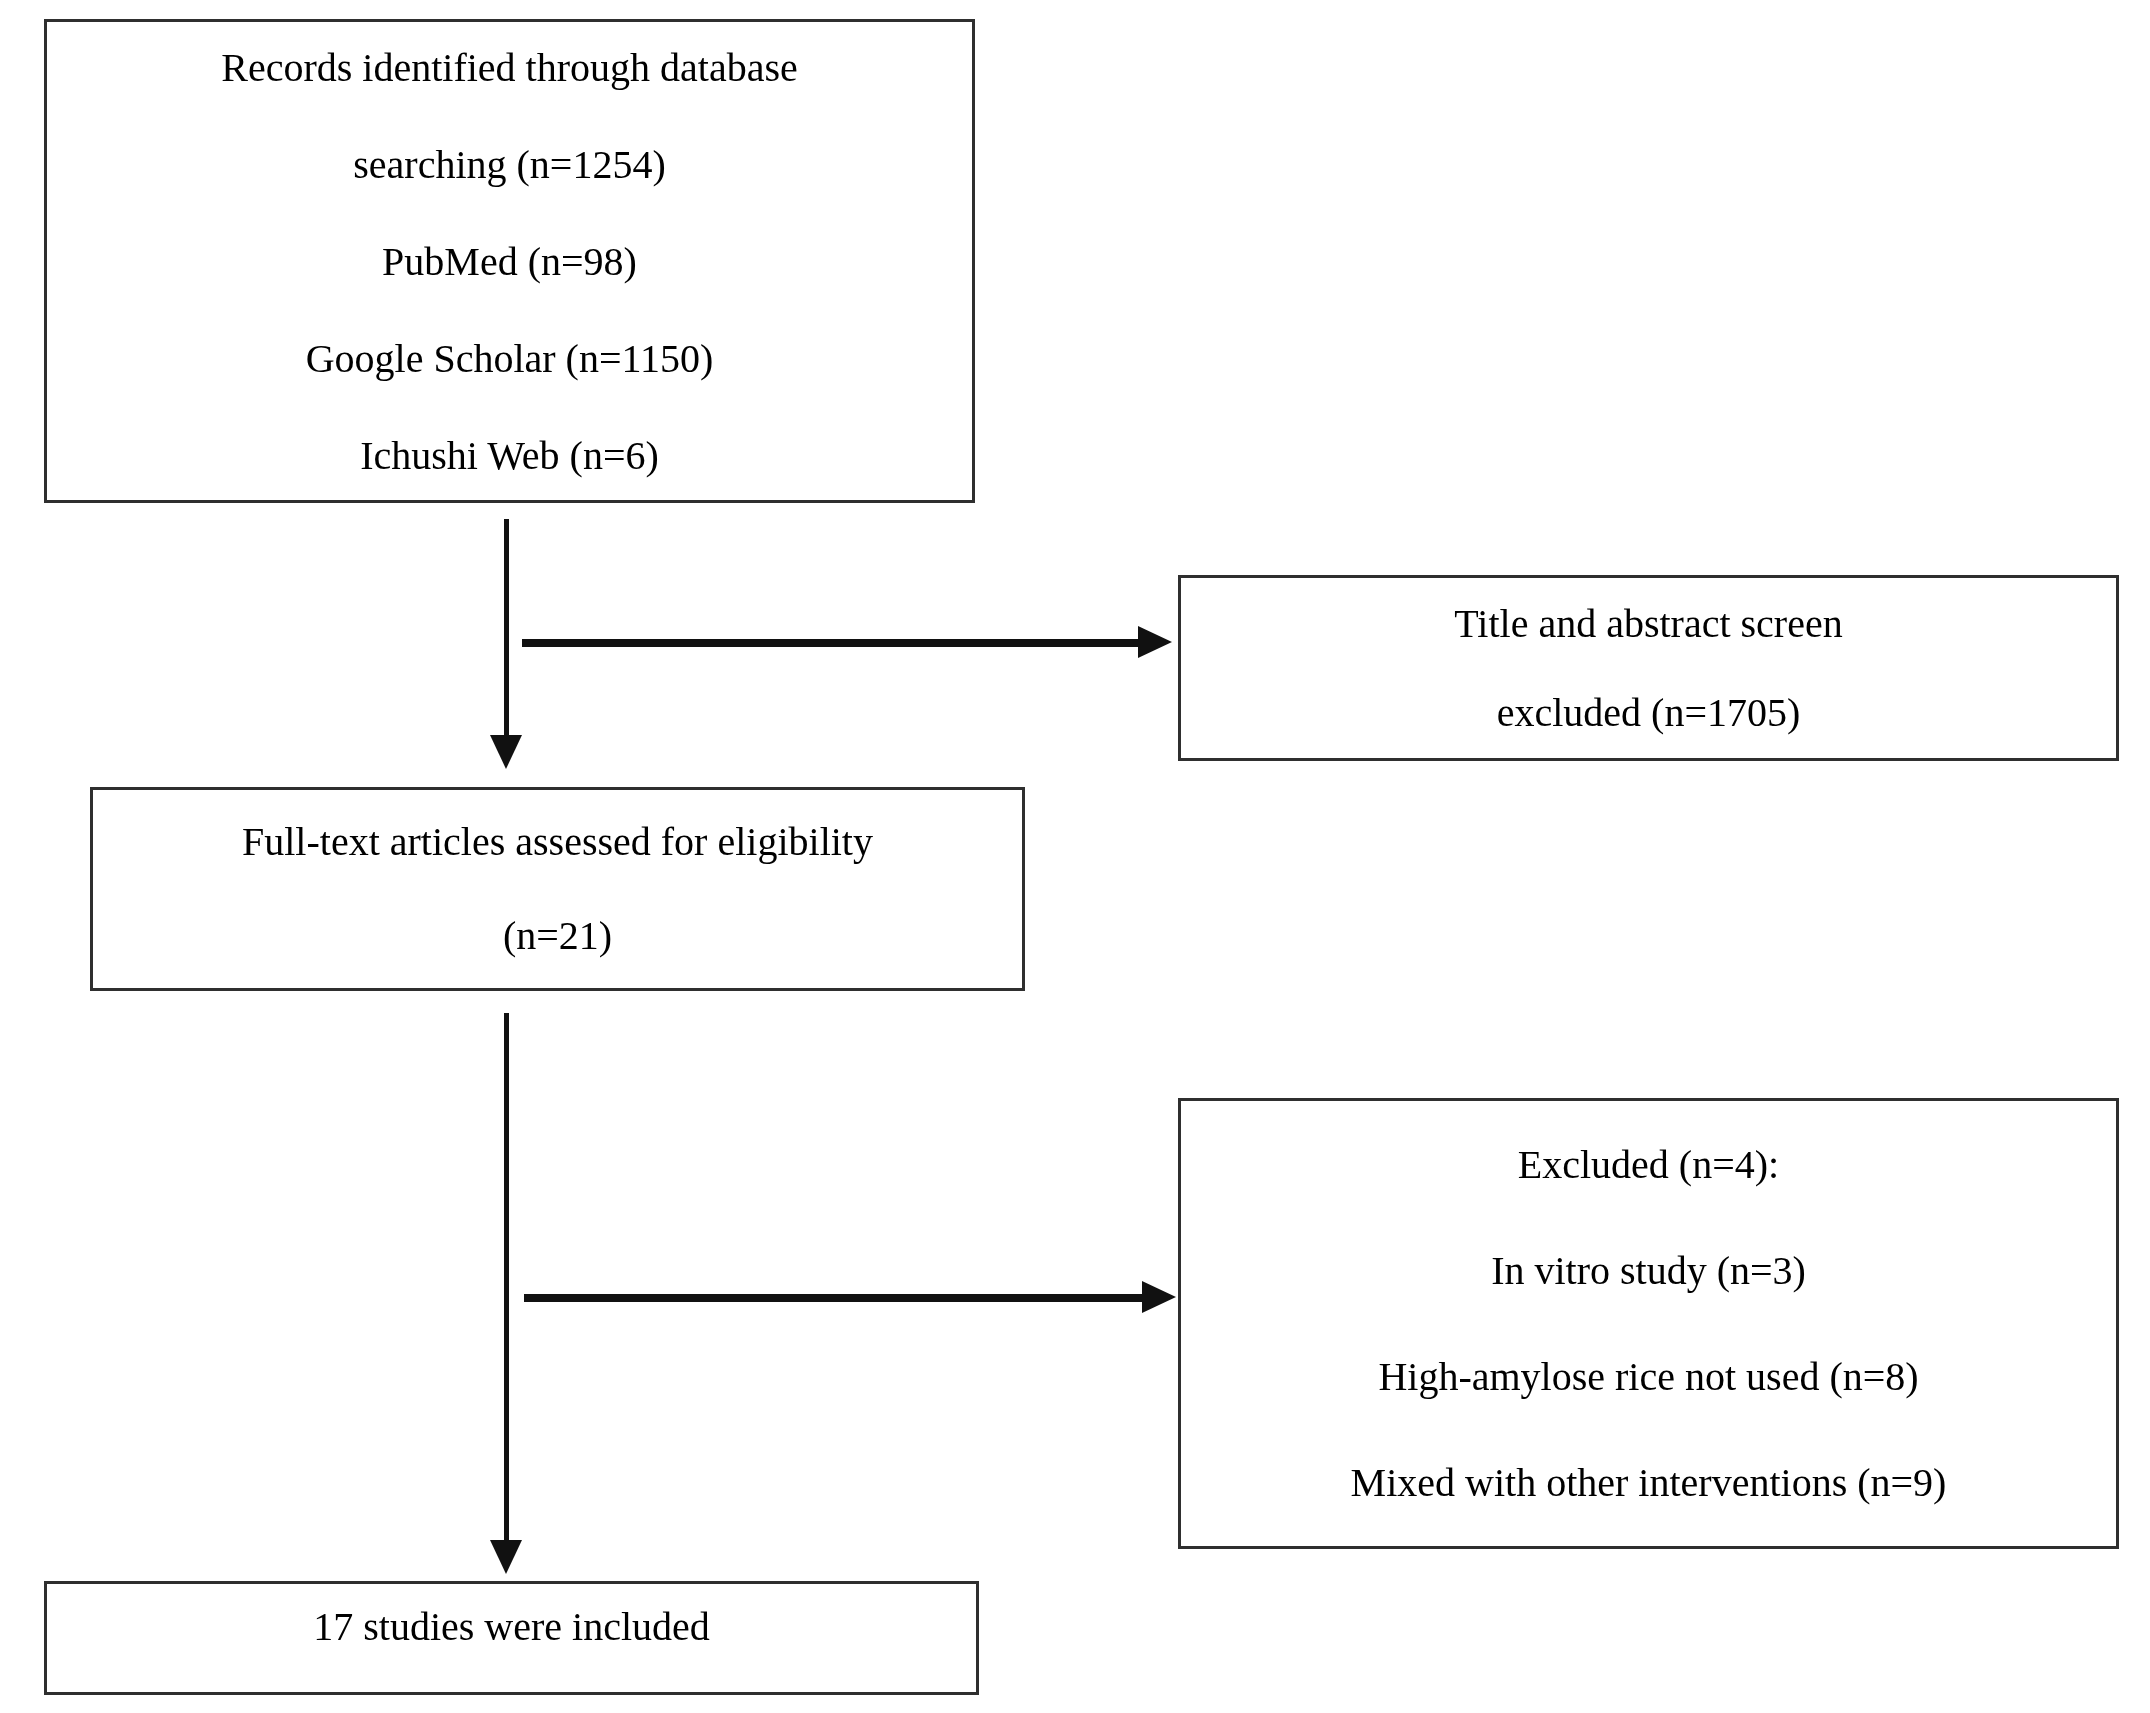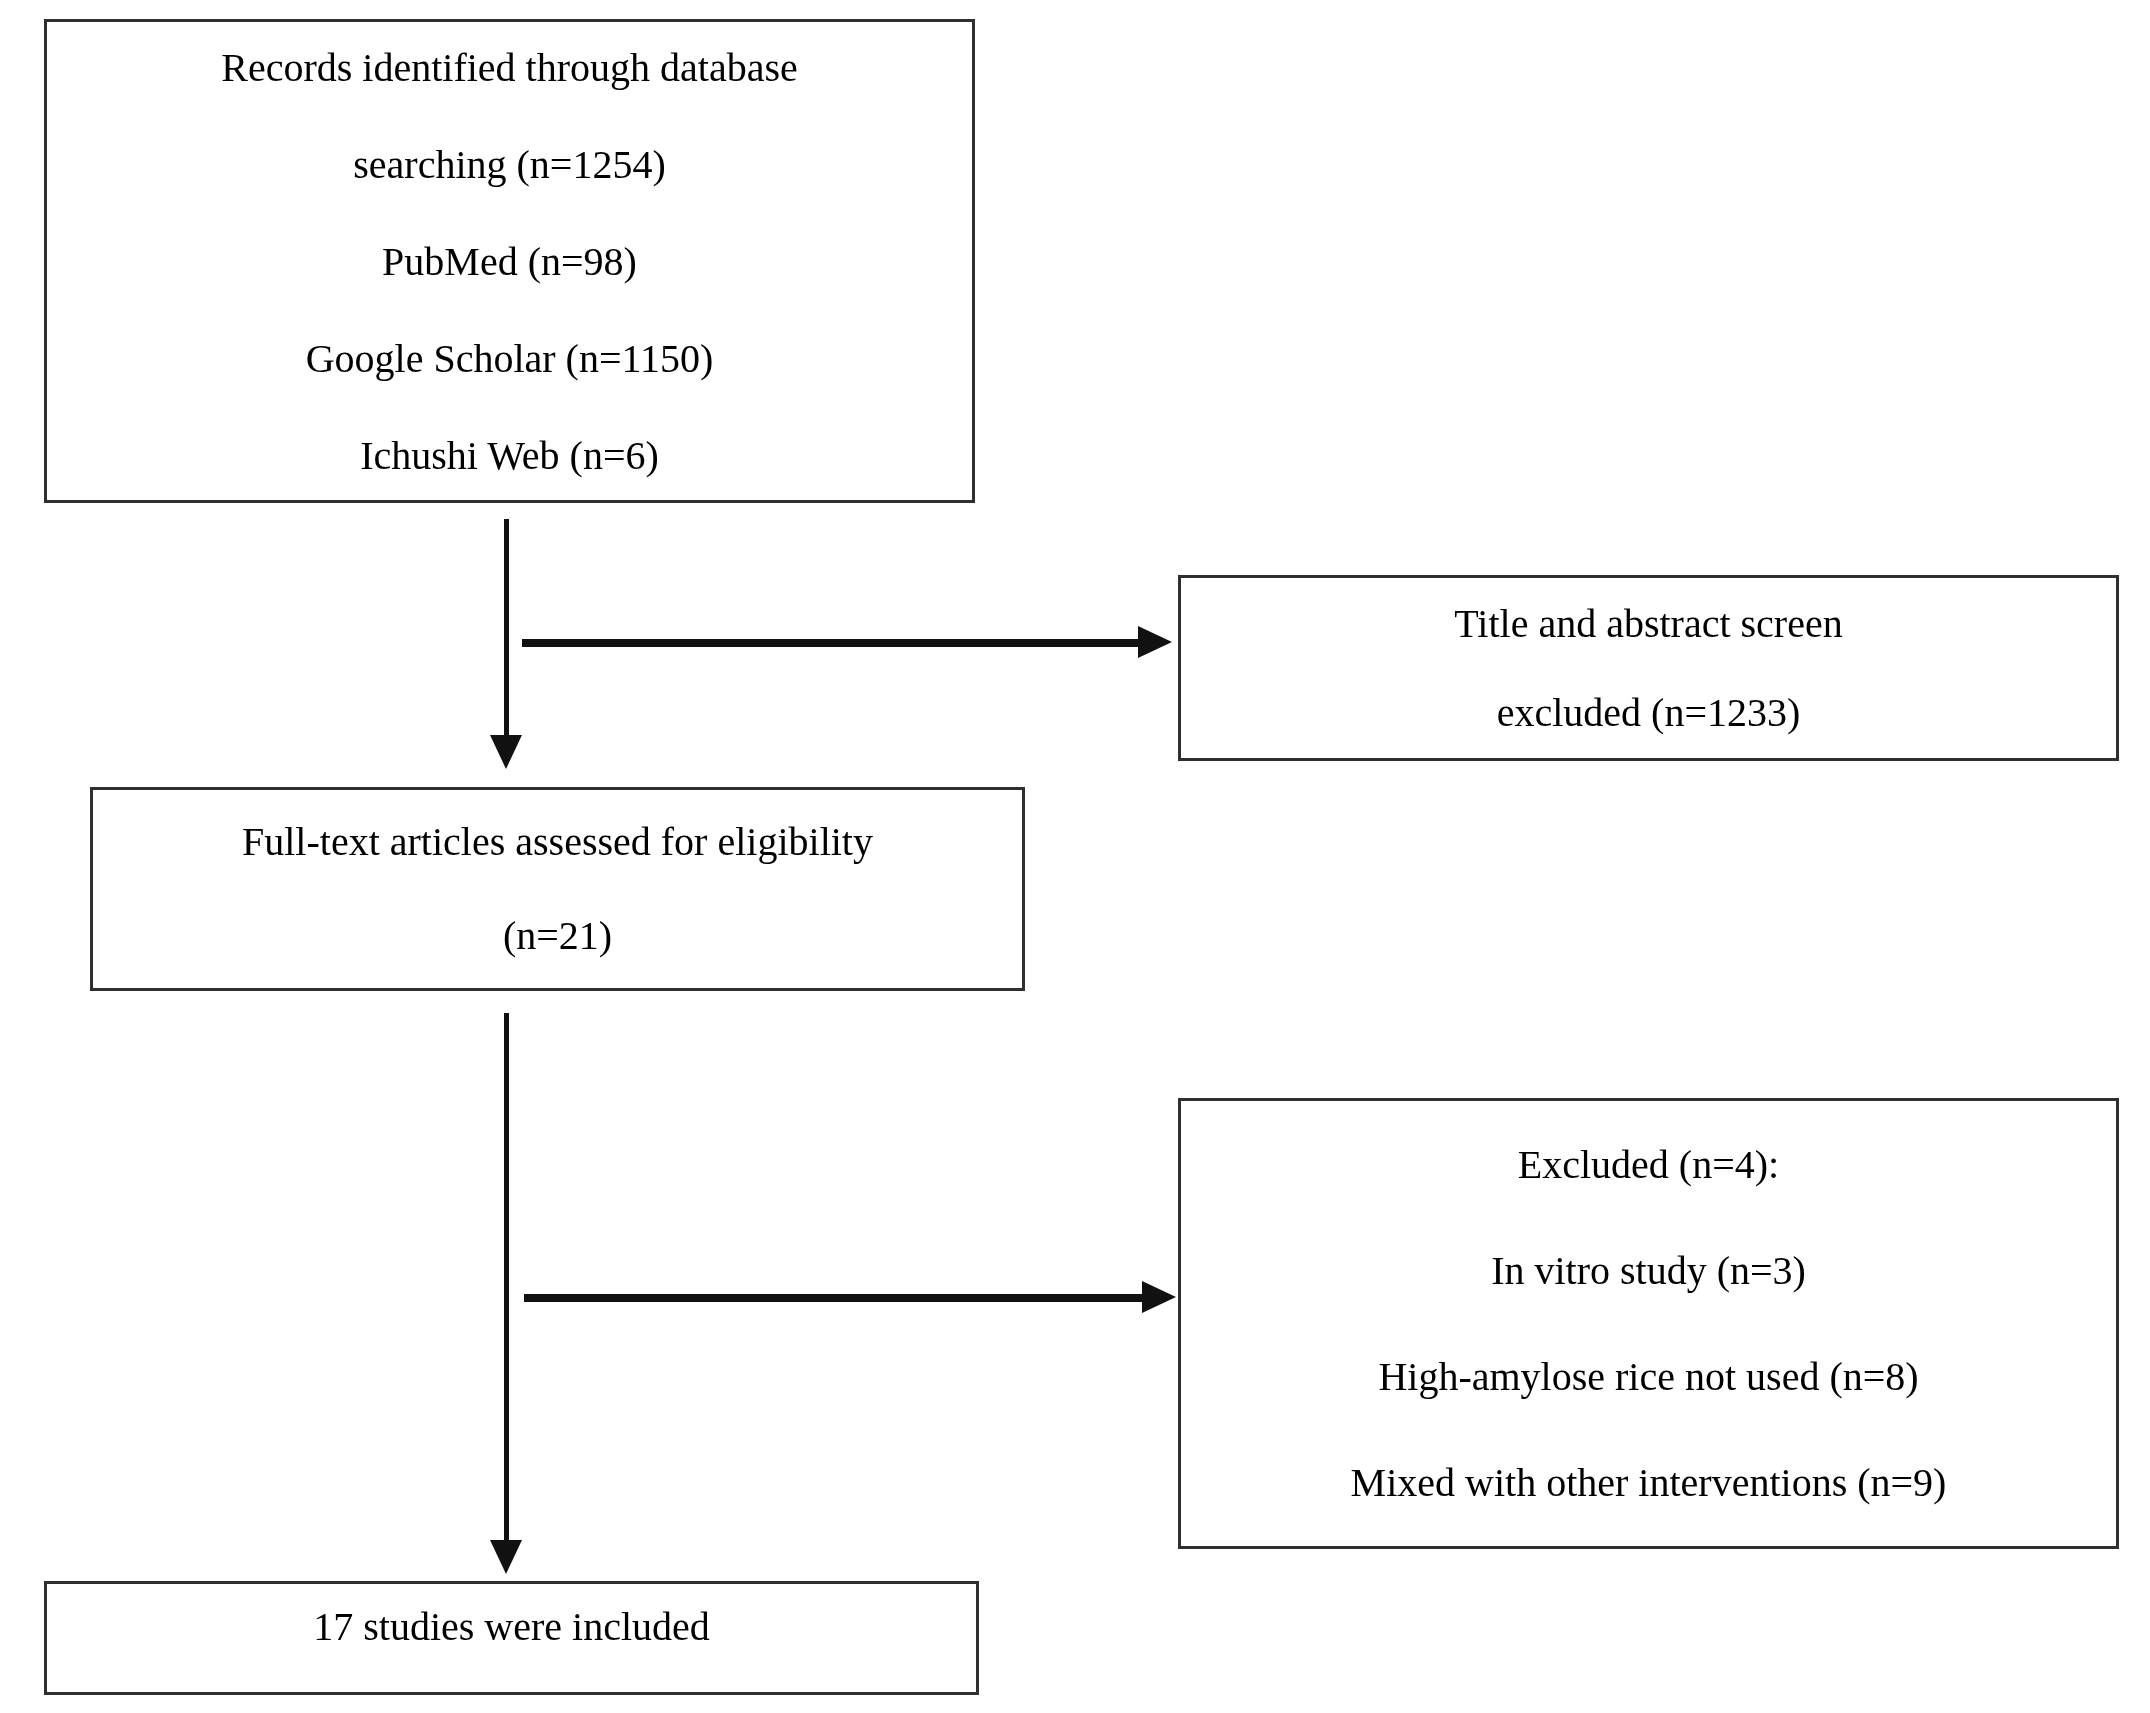--- a/index.html
+++ b/index.html
@@ -86,21 +86,21 @@
   <div class="box box-records">
     <span class="line">Records identified through database</span>
     <span class="line">searching (n=1254)</span>
     <span class="line">PubMed (n=98)</span>
     <span class="line">Google Scholar (n=1150)</span>
     <span class="line">Ichushi Web (n=6)</span>
   </div>
 
   <div class="box box-titlescreen">
     <span class="line">Title and abstract screen</span>
-    <span class="line">excluded (n=1233)</span>
+    <span class="line">excluded (n=1705)</span>
   </div>
 
   <div class="box box-fulltext">
     <span class="line">Full-text articles assessed for eligibility</span>
     <span class="line">(n=21)</span>
   </div>
 
   <div class="box box-excluded">
     <span class="line">Excluded (n=4):</span>
     <span class="line">In vitro study (n=3)</span>

